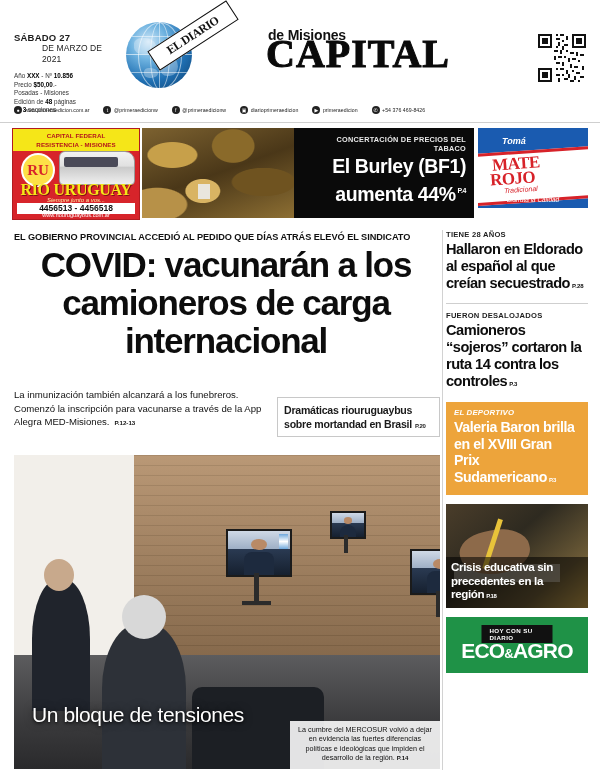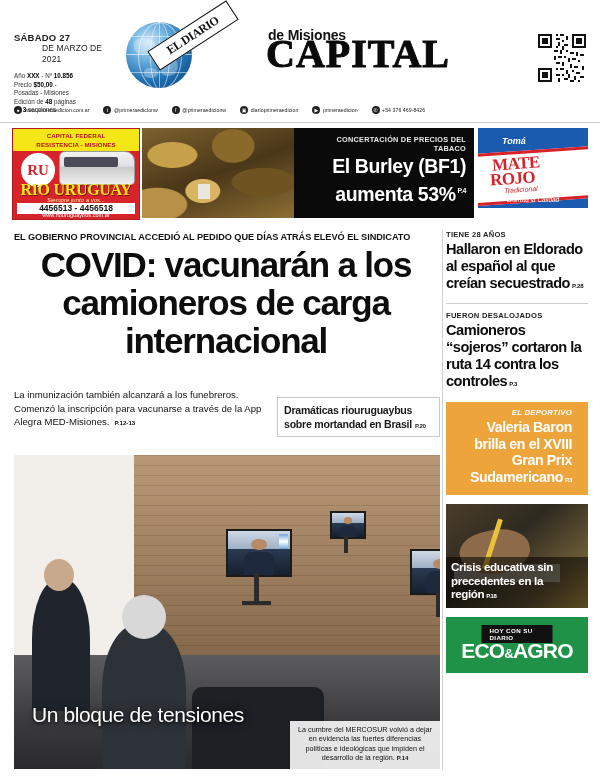--- a/index.html
+++ b/index.html
@@ -46,21 +46,21 @@
   .soc .tx{font-size:5.2px;color:#222;letter-spacing:.05px;white-space:nowrap;}
   .rule{position:absolute;left:0;width:600px;height:1px;background:#cfcfcf;}
 
   
   .adstrip{position:absolute;left:0;top:126px;width:600px;height:100px;}
   .ad-left{position:absolute;left:12px;top:2px;width:126px;height:90px;background:#d7242a;
      border:1px solid #b11b20;overflow:hidden;}
   .ad-left .hdr{background:#f5e618;color:#b4151b;font-size:6.2px;font-weight:bold;text-align:center;
      line-height:9px;padding:2px 0;letter-spacing:.1px;}
   .ad-left .logo-circ{position:absolute;left:8px;top:24px;width:30px;height:30px;border-radius:50%;
-     background:#ffffff;border:2px solid #fff;display:flex;align-items:center;justify-content:center;
+     background:#fde047;border:2px solid #fff;display:flex;align-items:center;justify-content:center;
      color:#d7242a;font-weight:bold;font-size:15px;font-family:"Liberation Serif",serif;}
   .ad-left .bus{position:absolute;right:4px;top:22px;width:74px;height:32px;border-radius:6px 10px 4px 4px;
      background:linear-gradient(180deg,#f2f2f2 0%,#e0e0e0 45%,#c9c9c9 46%,#efefef 100%);border:1px solid #999;}
   .ad-left .bus:after{content:"";position:absolute;left:4px;top:5px;right:16px;height:10px;
      background:#4a4a58;border-radius:2px;}
   .ad-left .brand{position:absolute;left:0;right:0;top:52px;text-align:center;color:#f5e618;
      font-family:"Liberation Serif",serif;font-weight:bold;font-size:16px;letter-spacing:-.3px;
      text-shadow:1px 1px 0 #7e1014;}
   .ad-left .slog{position:absolute;left:0;right:0;top:68px;text-align:center;color:#ffe8a0;font-size:6px;font-style:italic;}
   .ad-left .phone{position:absolute;left:4px;right:4px;top:74px;background:#fff;color:#111;
@@ -133,21 +133,21 @@
   .caption-box .pg{font-size:6px;font-weight:bold;margin-left:2px;}
 
   
   .sidebar{position:absolute;left:446px;top:230px;width:142px;}
   .vdiv{position:absolute;left:442px;top:230px;width:1px;height:540px;background:#d2d2d2;}
   .side-kicker{font-size:7.6px;font-weight:bold;color:#1d1d1d;letter-spacing:.25px;margin-bottom:2px;}
   .side-head{font-size:14.6px;font-weight:bold;line-height:17px;color:#0d0d0d;letter-spacing:-.5px;}
   .side-head .pg{font-size:6px;font-weight:bold;margin-left:2px;letter-spacing:0;}
   .side-sep{height:1px;background:#cfcfcf;margin:8px 0 7px 0;}
   .side-item{margin-bottom:0;}
-  .deportivo{background:#eda43b;padding:6px 16px 7px 8px;margin-top:9px;text-align:right;}
+  .deportivo{background:#eda43b;padding:6px 8px 7px 8px;margin-top:9px;}
   .deportivo .k{color:#fff;font-size:7.8px;font-weight:bold;font-style:italic;letter-spacing:.2px;margin-bottom:2px;}
   .deportivo .h{color:#fff;font-size:14.2px;font-weight:bold;line-height:16.5px;letter-spacing:-.4px;}
   .deportivo .pg{font-size:6px;font-weight:bold;margin-left:2px;}
   .edu{position:relative;margin-top:9px;width:142px;height:104px;overflow:hidden;
      background:linear-gradient(140deg,#4a3d2a 0%,#2e2a20 40%,#6b5a36 75%,#c9a24a 100%);}
   .edu .hand{position:absolute;left:14px;top:26px;width:70px;height:44px;border-radius:40% 50% 45% 55%;
      background:#8d6a4a;transform:rotate(-12deg);}
   .edu .pencil{position:absolute;left:44px;top:14px;width:5px;height:52px;background:#e8c33a;transform:rotate(18deg);}
   .edu .paper{position:absolute;left:8px;bottom:26px;width:106px;height:18px;background:#d8d2c4;opacity:.55;}
   .edu .ovl{position:absolute;left:0;right:0;bottom:0;background:rgba(0,0,0,.55);padding:3px 5px 4px 5px;}
@@ -306,21 +306,21 @@
       <div class="phone">4456513 - 4456518</div>
       <div class="web">www.riouruguaybus.com.ar</div>
     </div>
 
     <div class="ad-center">
       <div class="photo"></div>
       <div class="txt">
         <div class="kicker">CONCERTACIÓN DE PRECIOS DEL TABACO</div>
         <div class="big">El Burley (BF1)</div>
         <div class="big">
-          <span>aumenta 53%</span><span class="pref">P.4</span>
+          <span>aumenta 44%</span><span class="pref">P.4</span>
         </div>
       </div>
     </div>
 
     <div class="ad-right">
       <div class="toma">Tomá</div>
       <div class="band"></div>
       <div class="m1">MATE</div>
       <div class="m2">ROJO</div>
       <div class="trad">Tradicional</div>

